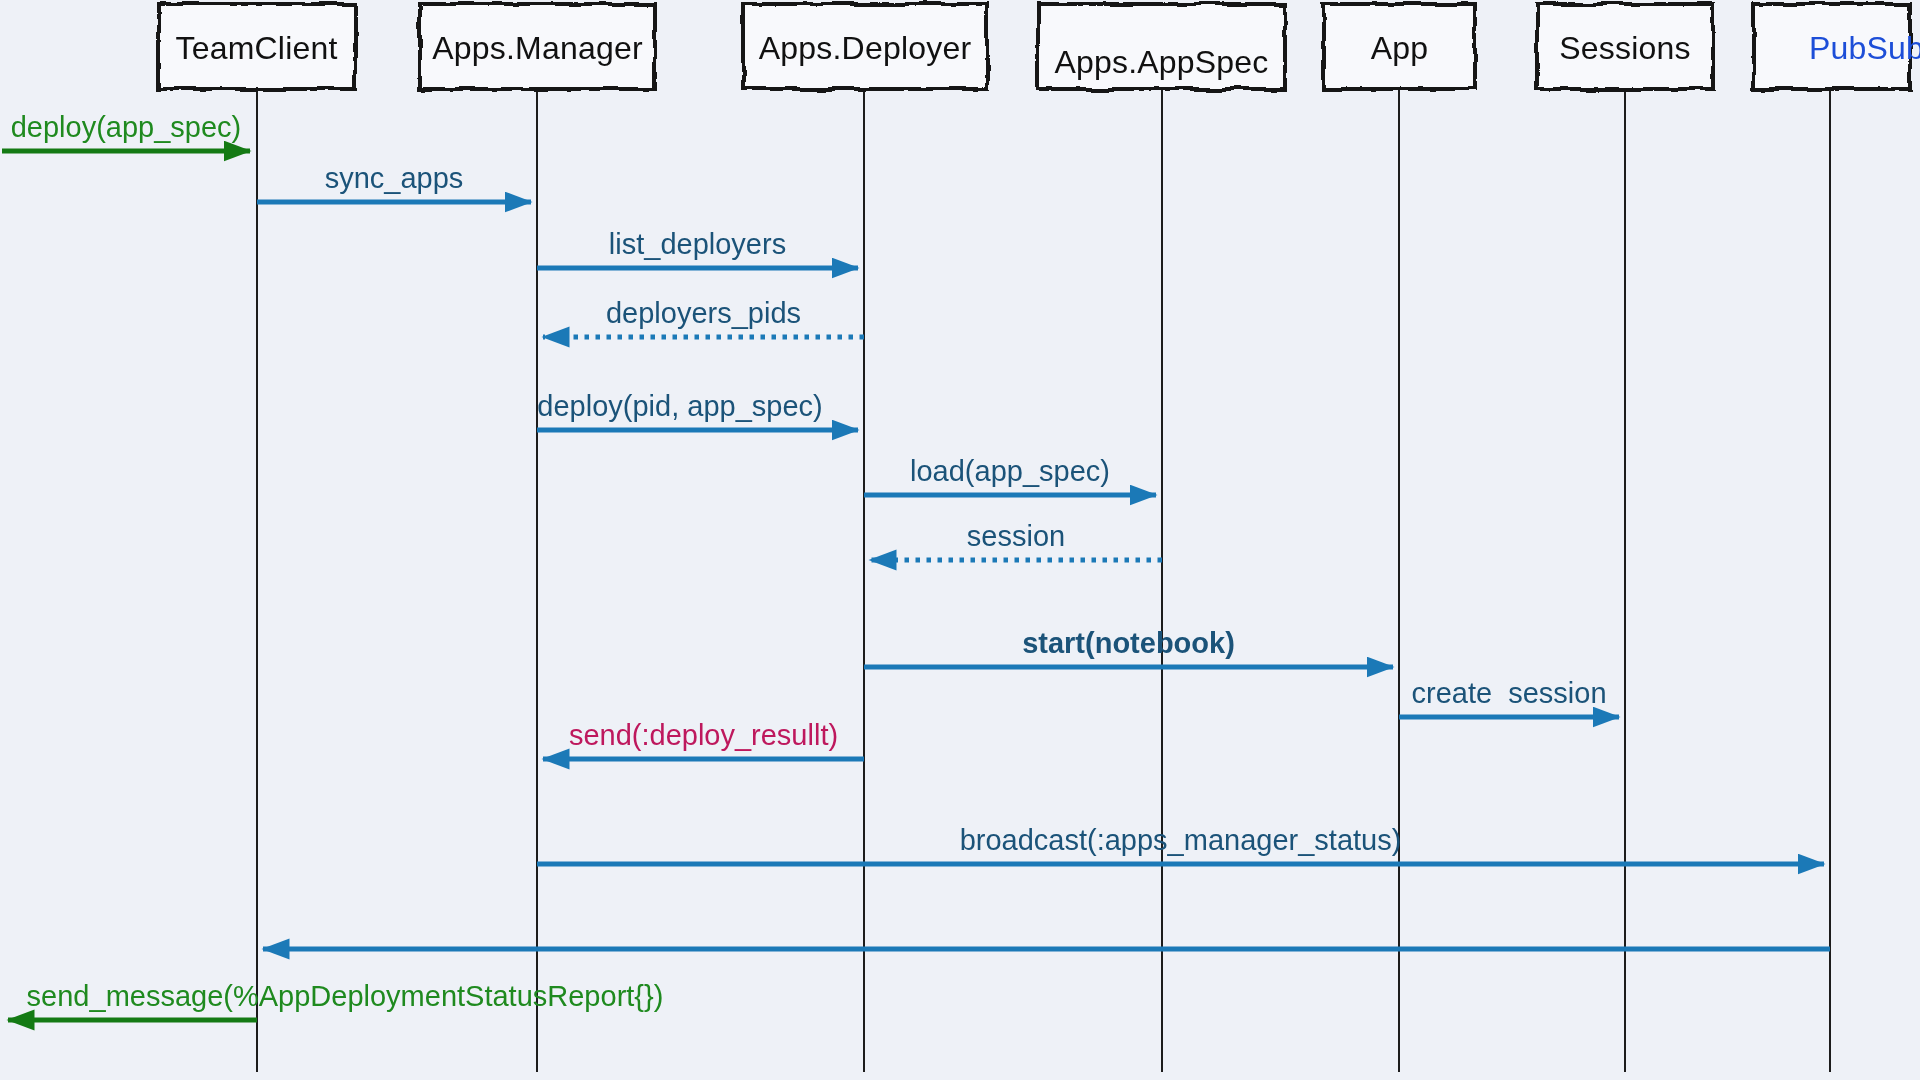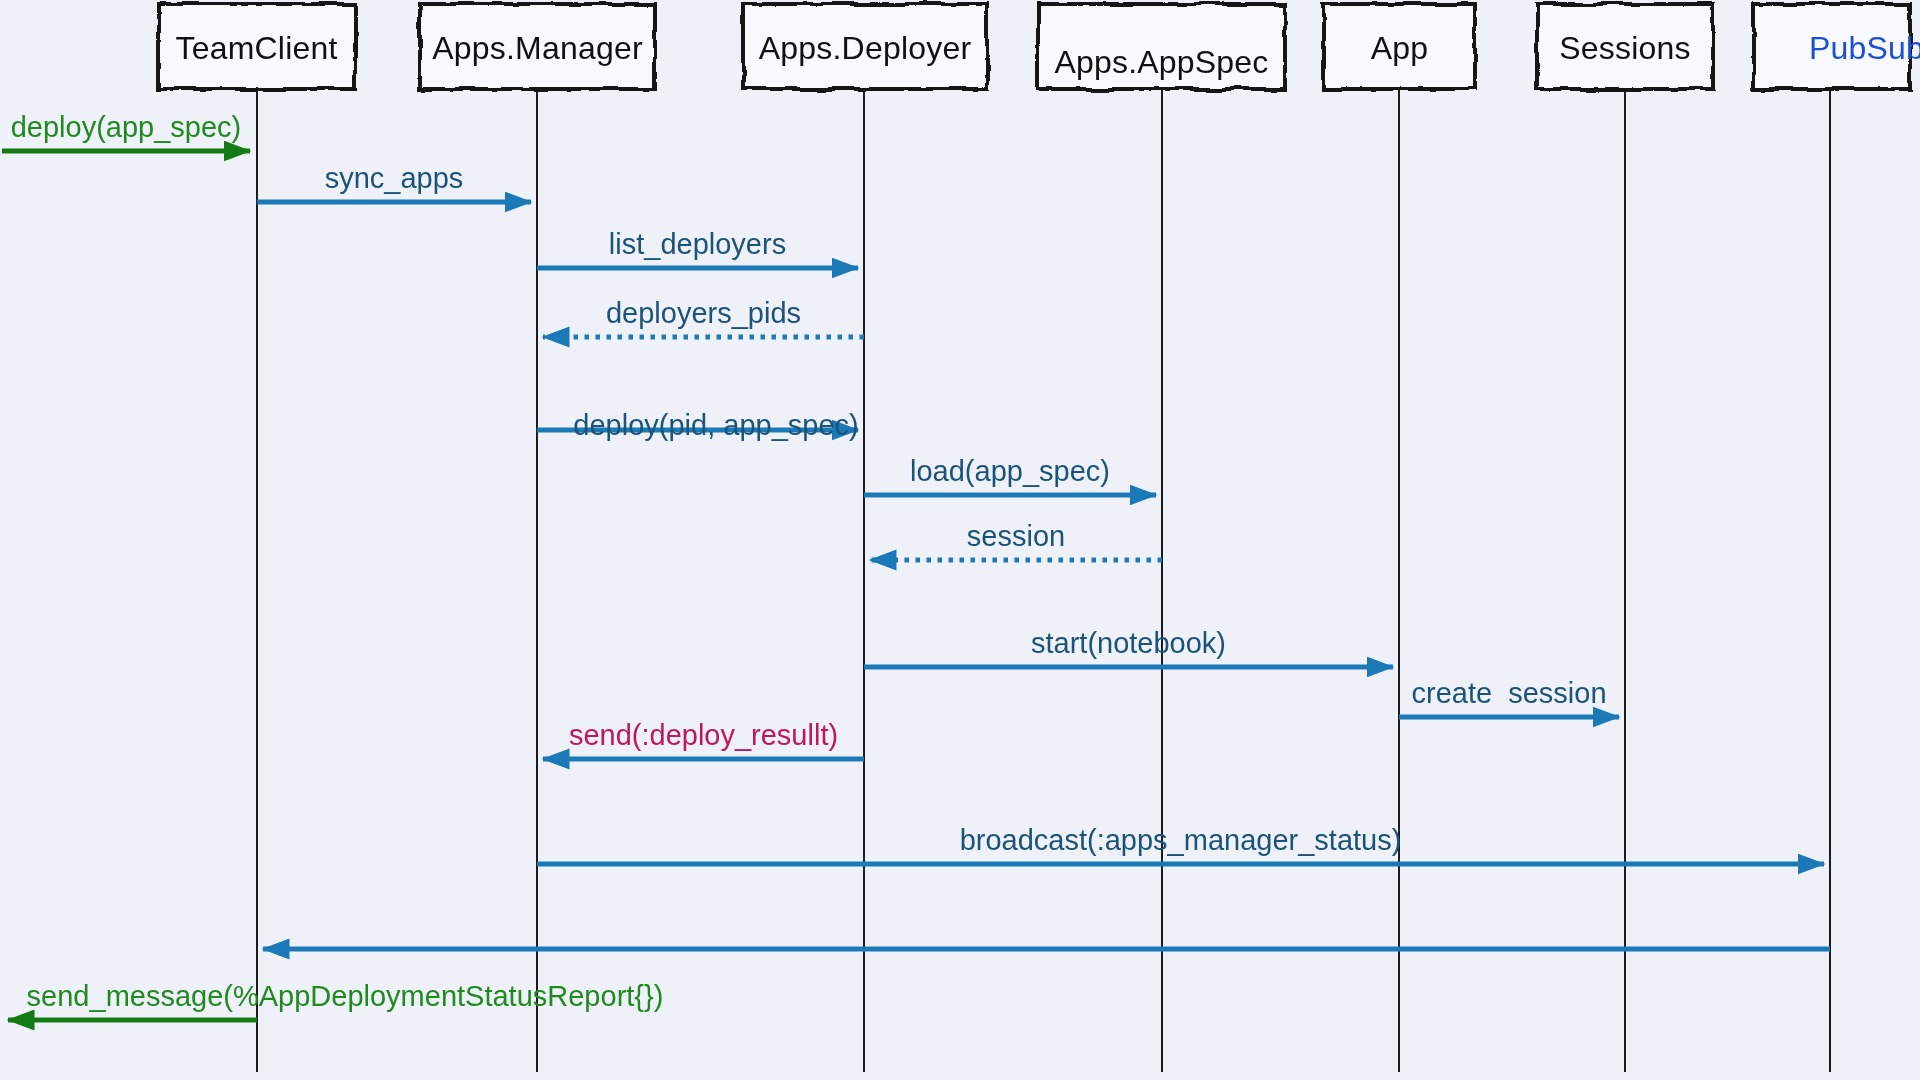--- a/index.html
+++ b/index.html
@@ -83,22 +83,22 @@
       <div class="participant-name" style="left: 537.5px; top: 47.5px; color: rgb(17, 17, 17);">Apps.Manager</div>
       <div class="participant-name" style="left: 865px; top: 47.5px; color: rgb(17, 17, 17);">Apps.Deployer</div>
       <div class="participant-name" style="left: 1161.5px; top: 62px; color: rgb(17, 17, 17);">Apps.AppSpec</div>
       <div class="participant-name" style="left: 1399.5px; top: 47.5px; color: rgb(17, 17, 17);">App</div>
       <div class="participant-name" style="left: 1625px; top: 47.5px; color: rgb(17, 17, 17);">Sessions</div>
       <div class="participant-name" style="left: 1831.5px; top: 47.5px; color: #1d4ed8; margin-left: 35px;">PubSub</div>
       <div class="message-label" style="left: 126px; top: 110px; color: rgb(31, 138, 31);">deploy(app_spec)</div>
       <div class="message-label" style="left: 394px; top: 161px; color: rgb(27, 83, 121);">sync_apps</div>
       <div class="message-label" style="left: 697.5px; top: 227px; color: rgb(27, 83, 121);">list_deployers</div>
       <div class="message-label" style="left: 703.5px; top: 296px; color: rgb(27, 83, 121);">deployers_pids</div>
-      <div class="message-label" style="left: 716px; top: 389px; color: rgb(27, 83, 121); margin-top: 19px;">deploy(pid, app_spec)</div>
+      <div class="message-label" style="left: 680px; top: 389px; color: rgb(27, 83, 121);">deploy(pid, app_spec)</div>
       <div class="message-label" style="left: 1010px; top: 454px; color: rgb(27, 83, 121);">load(app_spec)</div>
       <div class="message-label" style="left: 1016px; top: 519px; color: rgb(27, 83, 121);">session</div>
-      <div class="message-label" style="left: 1128.5px; top: 626px; color: rgb(27, 83, 121);">start(notebook)</div>
+      <div class="message-label" style="left: 1128.5px; top: 626px; color: rgb(27, 83, 121); font-weight: bold;">start(notebook)</div>
       <div class="message-label" style="left: 1509px; top: 676px; color: rgb(27, 83, 121);">create  session</div>
       <div class="message-label" style="left: 703.5px; top: 718px; color: #be185d;">send(:deploy_resullt)</div>
       <div class="message-label" style="left: 1180.5px; top: 823px; color: rgb(27, 83, 121);">broadcast(:apps_manager_status)</div>
       <div class="message-label" style="left: 345px; top: 979px; color: rgb(31, 138, 31);">send_message(%AppDeploymentStatusReport{})</div>
     </div>
 </div>
 
 </body></html>

